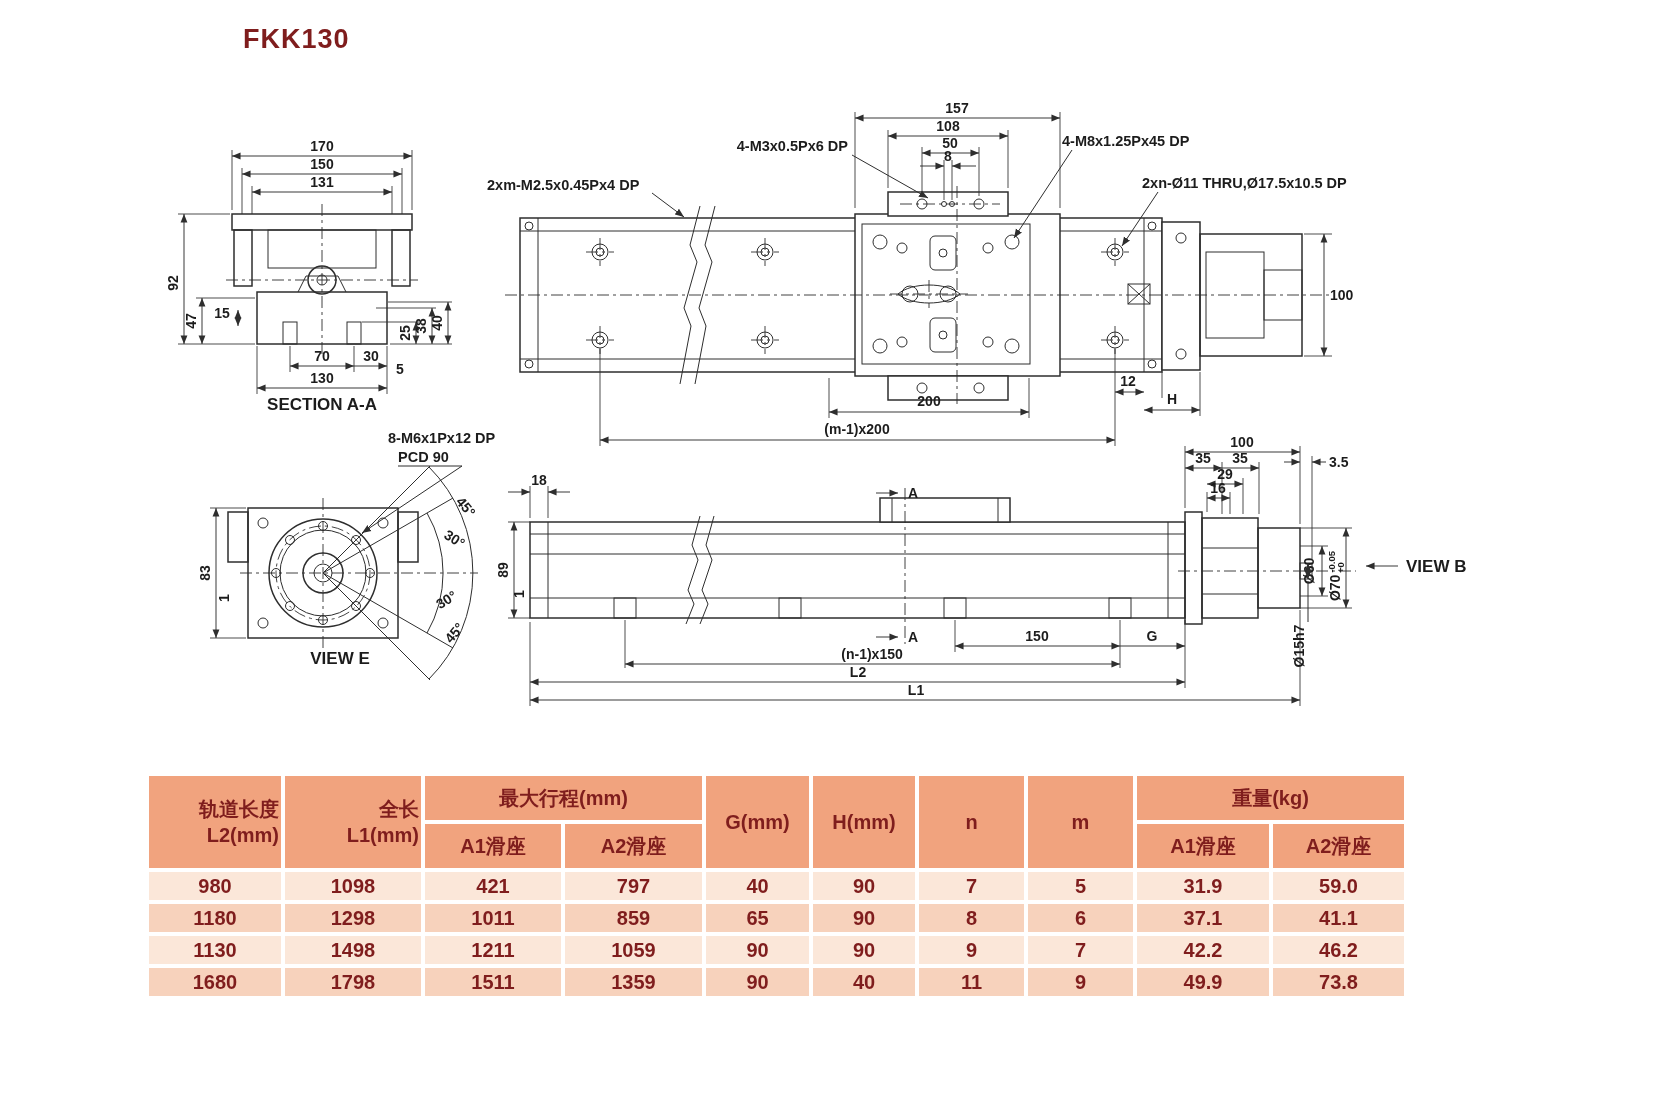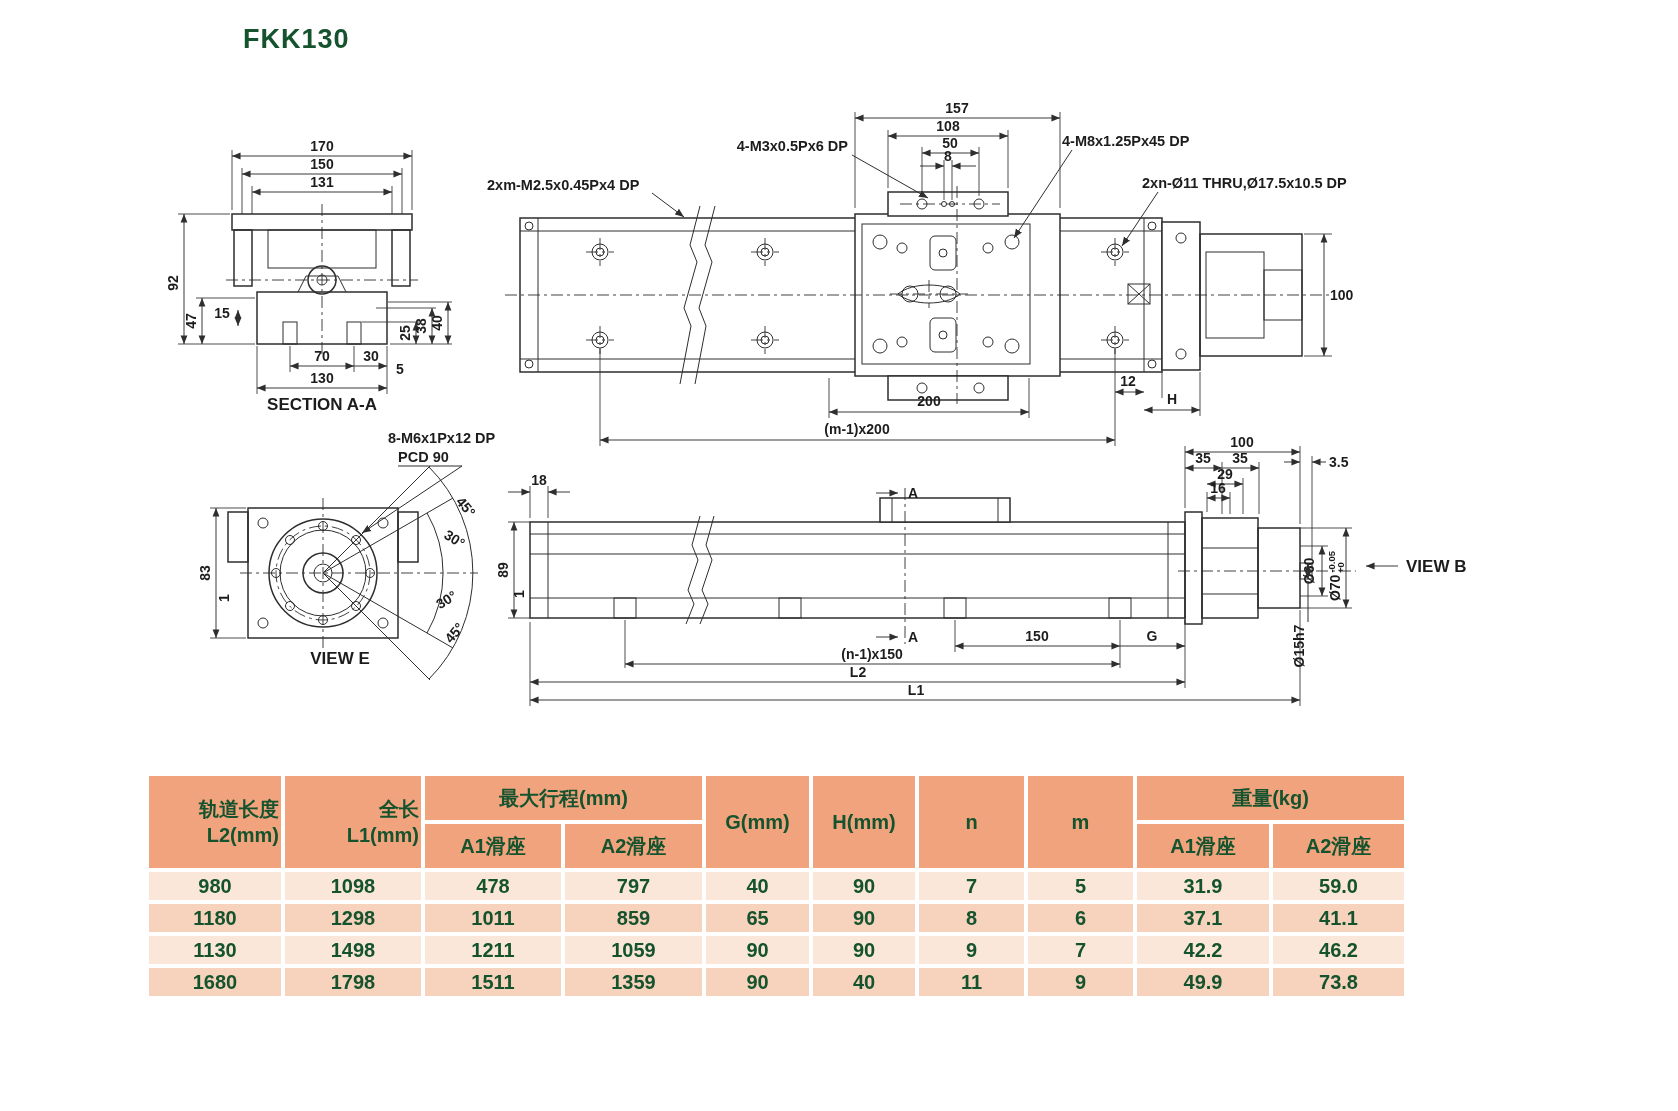--- a/index.html
+++ b/index.html
@@ -1,17 +1,17 @@
 <!DOCTYPE html>
 <html><head>
 <meta charset="utf-8">
 <style>
   html,body{margin:0;padding:0;background:#fff;}
   .page{position:relative;width:1536px;height:1111px;background:#ffffff;overflow:hidden;
-        font-family:"Liberation Sans","DejaVu Sans",sans-serif;color:#14532d;}
+        font-family:"Liberation Sans","DejaVu Sans",sans-serif;color:#7f1d1d;}
   .title{position:absolute;left:243px;top:24px;font-size:27px;font-weight:bold;letter-spacing:1px;}
   svg.drawing{position:absolute;left:0;top:0;}
   
   .ln{stroke:#2e2e2e;stroke-width:1.5;fill:none;}
   .lnw{stroke:#2e2e2e;stroke-width:1.5;fill:#ffffff;}
   .thin{stroke:#2e2e2e;stroke-width:1;fill:none;}
   .cl{stroke:#2e2e2e;stroke-width:0.9;fill:none;stroke-dasharray:12 4 3 4;}
   .ext{stroke:#2e2e2e;stroke-width:0.85;fill:none;}
   .dml{stroke:#2e2e2e;stroke-width:0.95;fill:none;}
   text{font-family:"Liberation Sans","DejaVu Sans",sans-serif;}
@@ -419,21 +419,21 @@
         <th>A1滑座</th>
         <th>A2滑座</th>
         <th>A1滑座</th>
         <th>A2滑座</th>
       </tr>
     </thead>
     <tbody>
       <tr class="odd">
         <td>980</td>
         <td>1098</td>
-        <td>478</td>
+        <td>421</td>
         <td>797</td>
         <td>40</td>
         <td>90</td>
         <td>7</td>
         <td>5</td>
         <td>31.9</td>
         <td>59.0</td>
       </tr>
       <tr class="even">
         <td>1180</td>

